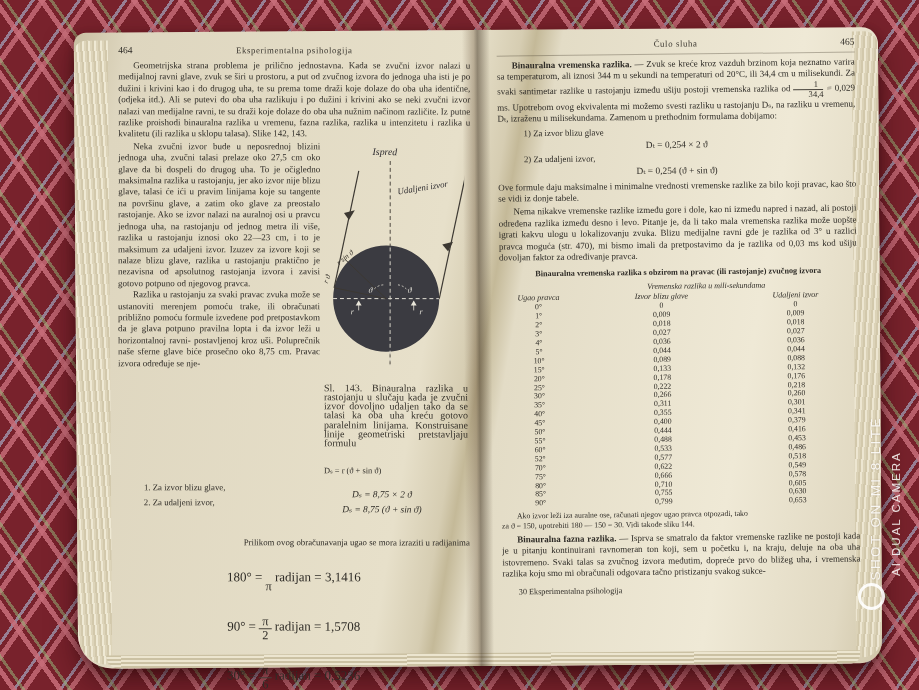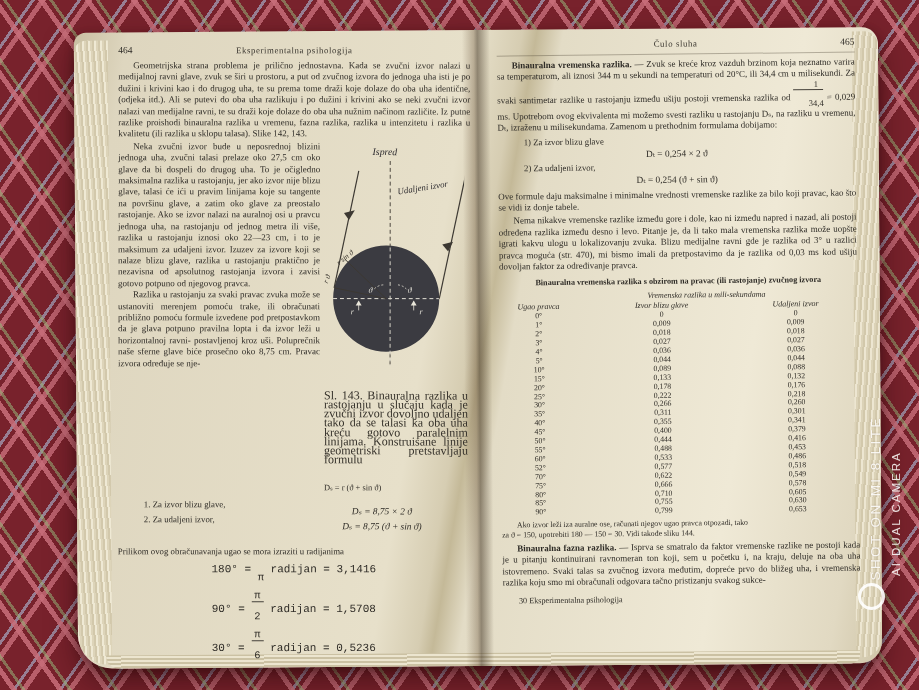--- a/index.html
+++ b/index.html
@@ -37,32 +37,32 @@
   .phead-r .num{text-align:right;}
   .rule{border-bottom:0.5px solid rgba(70,60,45,0.35);margin:1px 0 4px 0;}
 
   .txt{font-size:9px;line-height:11.4px;text-align:justify;}
   .ind{text-indent:15px;}
   .b{font-weight:bold;}
   .cols{display:flex;margin-top:1px;}
   .coltext{width:202px;}
   .colfig{width:144px;padding-left:4px;}
 
-  .figcap{font-size:12px;line-height:9.2px;text-align:justify;margin-top:18px;color:#35312a;}
+  .figcap{font-size:10px;line-height:9.2px;text-align:justify;margin-top:10px;color:#35312a;}
   .figcap-f{text-align:left;font-size:8.4px;margin-top:18px;}
 
   .fml-block{display:flex;margin:5px 0 0 26px;}
   .fml-left{width:150px;font-size:8.8px;line-height:15px;}
   .fml-right{flex:1;text-align:center;font-size:9.4px;line-height:15px;padding-top:7px;font-style:italic;}
-  .radnote{margin-top:12px;font-size:8.8px;}
-  .eqline{text-align:center;font-size:11px;margin-top:7px;font-family:Liberation Mono, monospace;}
+  .radnote{margin-top:20px;font-size:8.8px;text-align:right;}
+  .eqline{text-align:center;font-size:13px;margin-top:22px;}
 
   .frac{display:inline-block;vertical-align:-0.7em;text-align:center;line-height:1.05;font-size:0.95em;}
   .frac .n{display:block;padding:0 3px;border-bottom:0.8px solid #45413a;}
-  .frac .d{display:block;padding-top:9px;}
+  .frac .d{display:block;padding-top:0;}
   .frac.nofrac .n{border-bottom:none;padding:0;}
 
   .r-item{font-size:8.8px;margin:3px 0 0 26px;}
   .r-f{text-align:center;font-size:9.4px;margin-top:2px;}
 
   .tbl{margin-top:6px;}
   .tbl-title{font-weight:bold;font-size:8.2px;text-align:center;line-height:10px;}
   .tbl-span{font-style:italic;font-size:8px;text-align:center;margin:4px 0 0 78px;width:258px;}
   .thead,.trow{display:grid;grid-template-columns:78px 168px 100px;text-align:center;}
   .thead{font-style:italic;font-size:8px;line-height:10px;margin-top:1px;}

